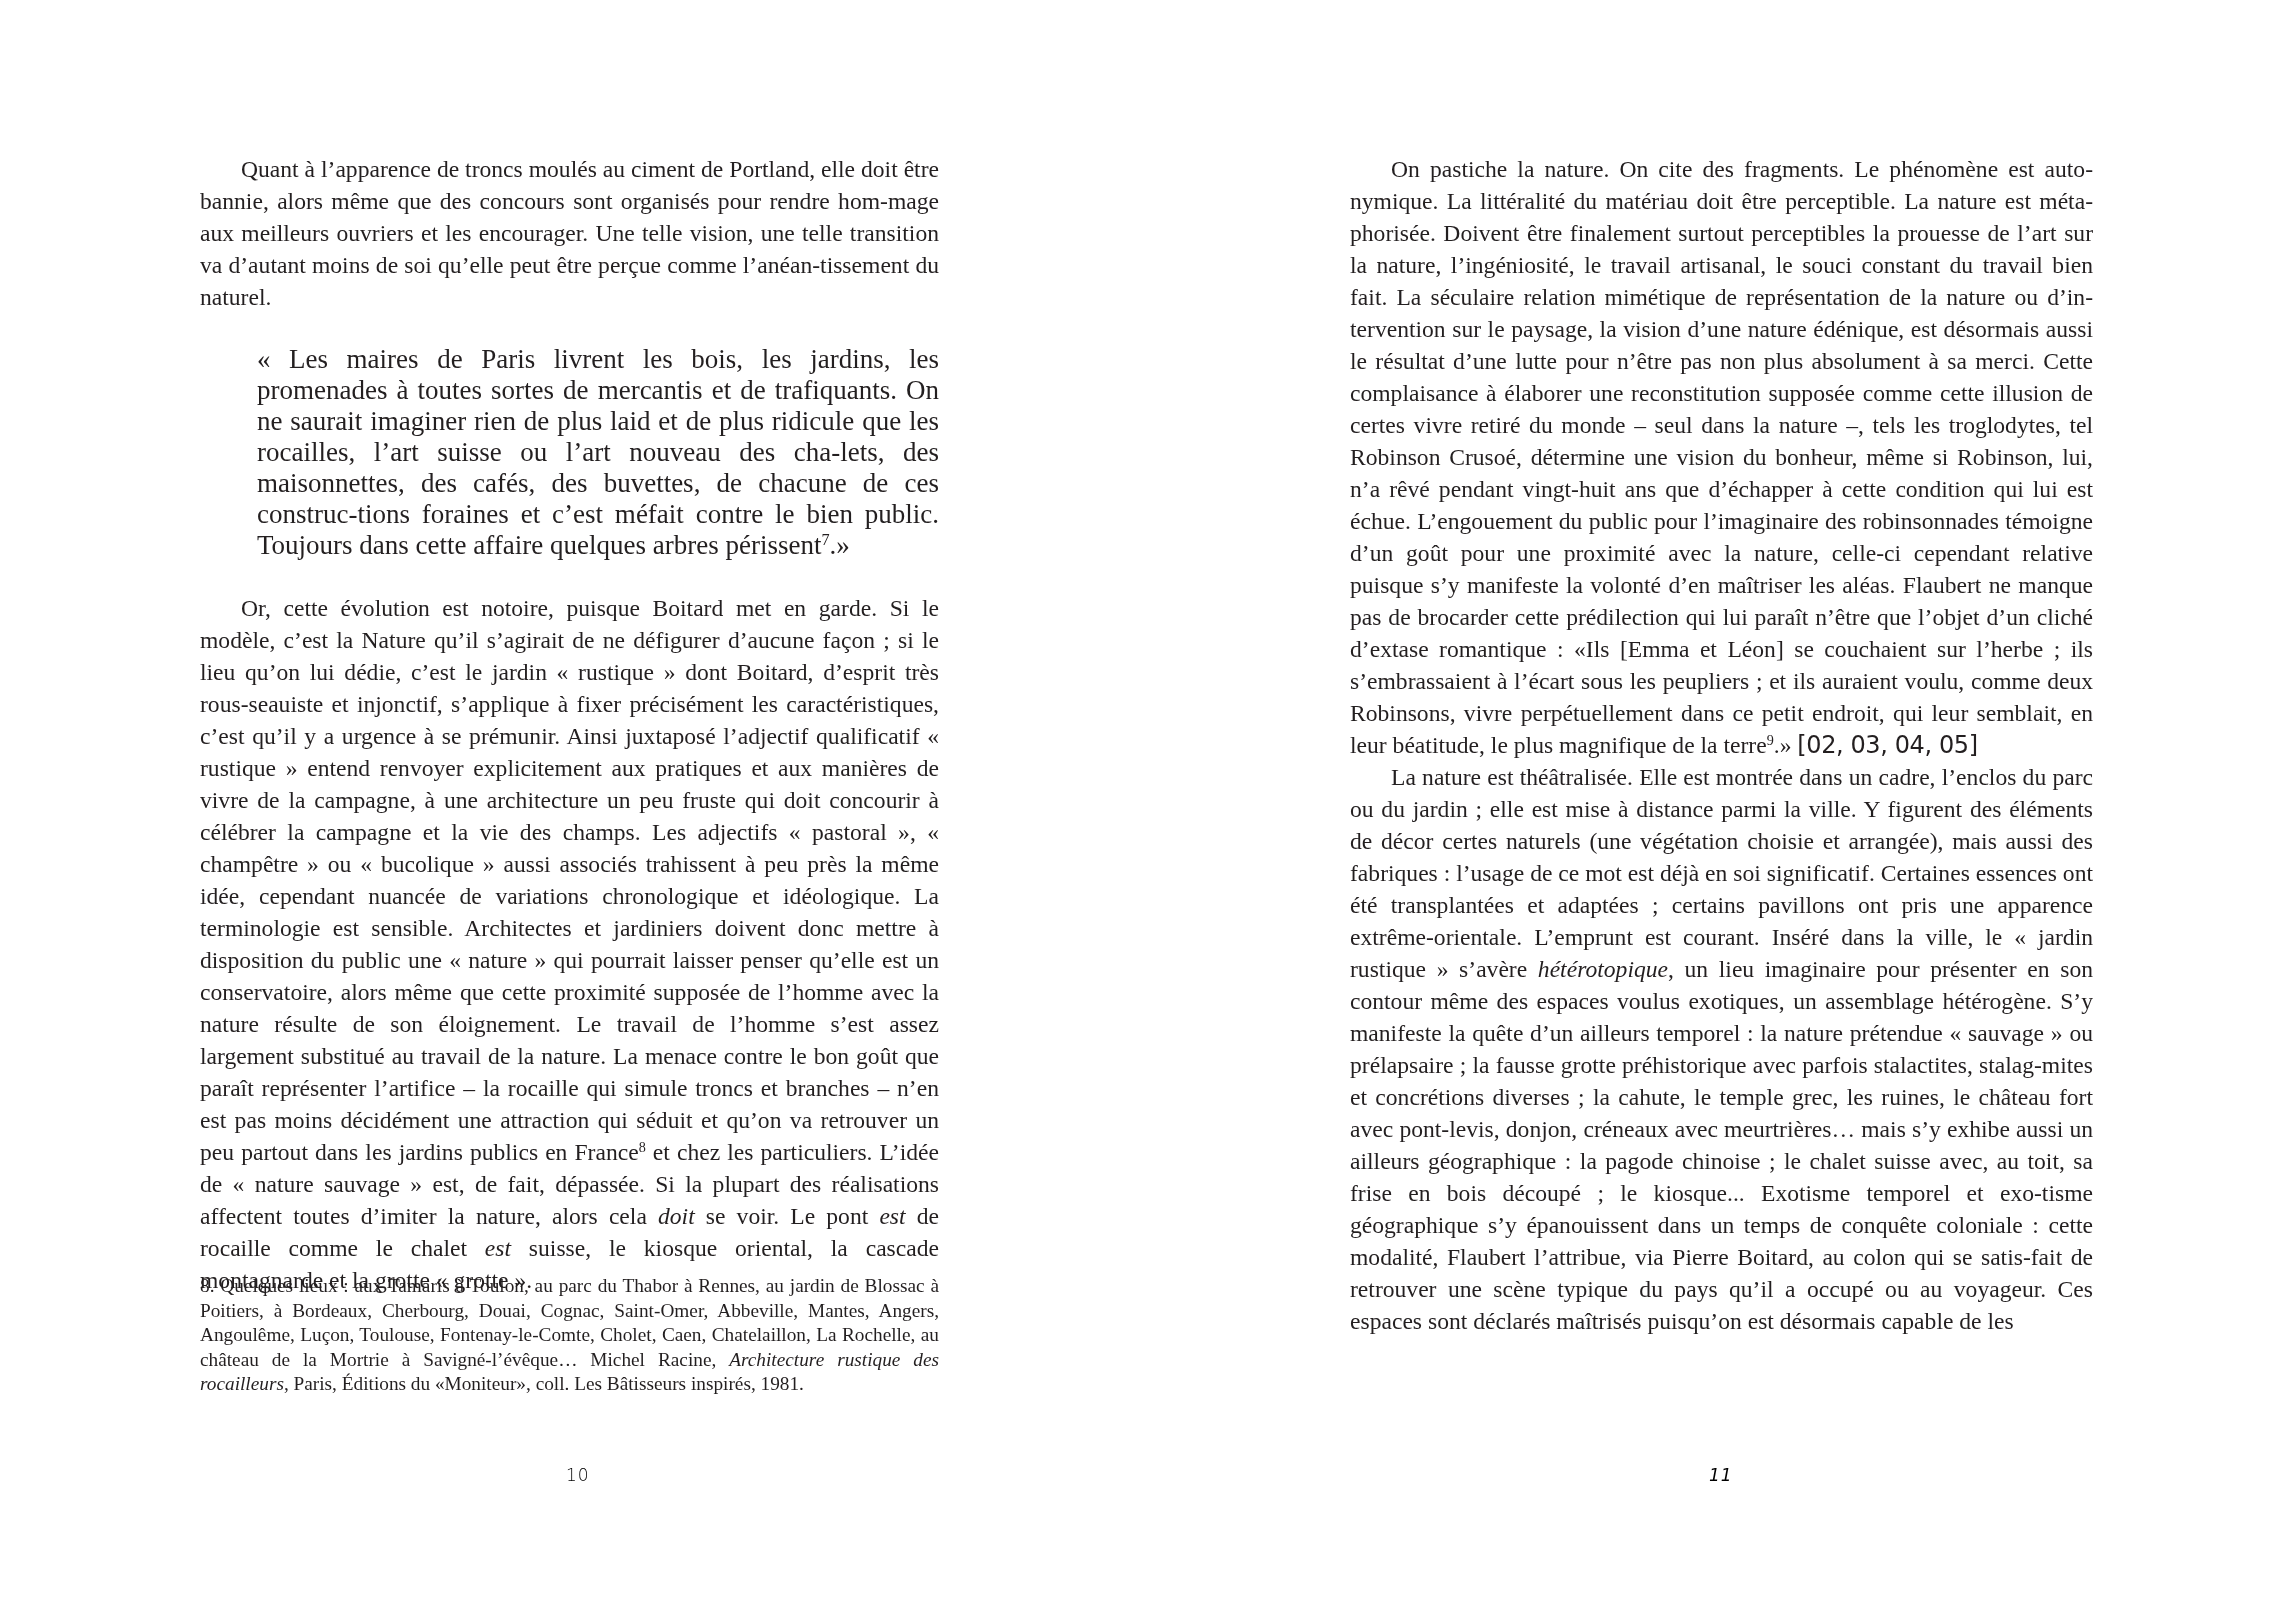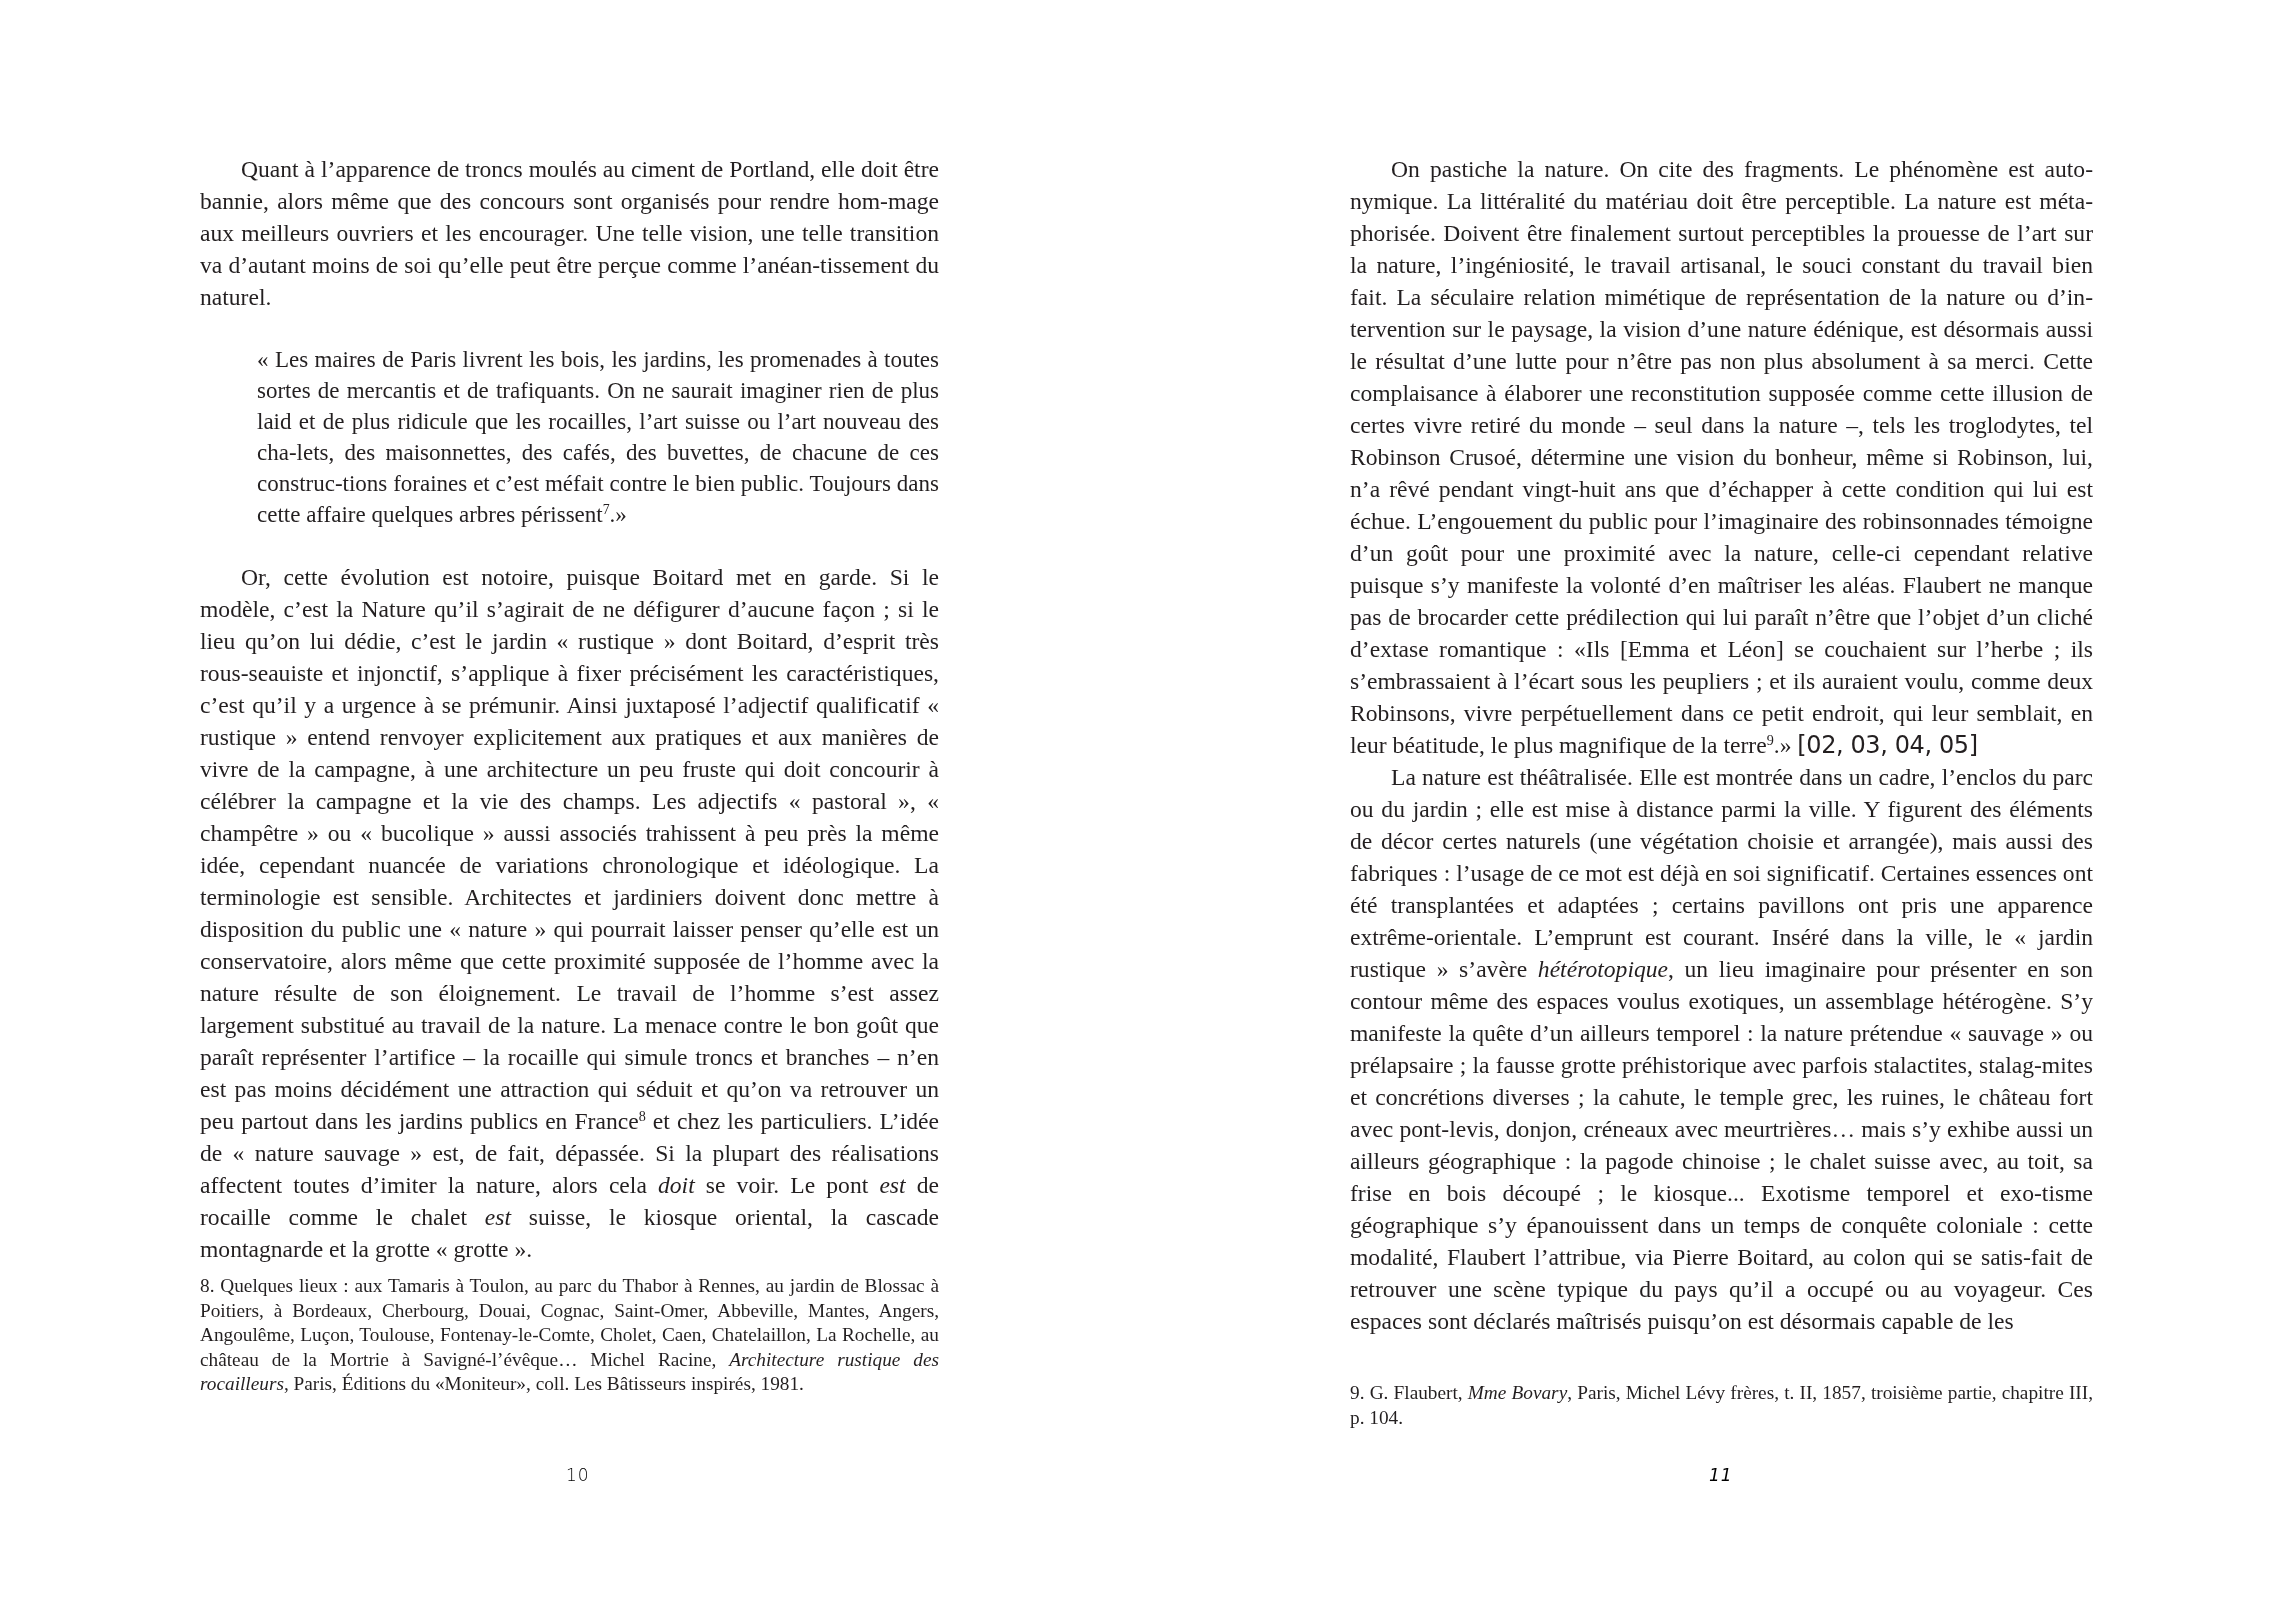--- a/index.html
+++ b/index.html
@@ -7,21 +7,21 @@
          font-family:"Liberation Serif","DejaVu Serif",serif; color:#231f20; }
   .page { position:absolute; top:0; height:1621px; }
   .page-left { left:0; width:1147px; }
   .page-right { left:1147px; width:1148px; }
   .textblock { position:absolute; top:153px; width:739px; }
   .page-left .textblock { left:200px; }
   .page-right .textblock { left:203px; width:743px; }
   p { margin:0; font-size:23.6px; line-height:32px; text-align:justify; hyphens:manual; }
   p.indent { text-indent:41px; }
   .blockquote { margin:31px 0 31px 57px; }
-  .blockquote p { font-size:23px; line-height:31px; }
+  .blockquote p { font-size:27px; line-height:31px; }
   sup { font-size:0.6em; line-height:0; vertical-align:0.55em; }
   .ref { font-family:"DejaVu Sans","Liberation Sans",sans-serif; font-size:24px; letter-spacing:-0.4px; }
   .footnotes { position:absolute; width:739px; }
   .page-left .footnotes { left:200px; top:1274px; }
   .page-right .footnotes { left:203px; top:1381px; width:743px; }
   .footnotes p { font-size:19.3px; line-height:24.5px; }
   .pagenum { position:absolute; top:1465px; font-family:"DejaVu Sans","Liberation Sans",sans-serif;
              font-size:17px; font-weight:300; color:#000000; letter-spacing:0.9px; }
   .page-left .pagenum { left:566px; }
   .page-right .pagenum { left:562px;font-style:italic; }
@@ -48,19 +48,16 @@
   <div class="pagenum">10</div>
 </div>
 
 <div class="page page-right">
   <div class="textblock">
     <p class="indent"><span>On pastiche la nature. On cite des fragments. Le phénomène est auto-nymique. La littéralité du matériau doit être perceptible. La nature est méta-phorisée. Doivent être finalement surtout perceptibles la prouesse de l’art sur la nature, l’ingéniosité, le travail artisanal, le souci constant du travail bien fait. La séculaire relation mimétique de représentation de la nature ou d’in-tervention sur le paysage, la vision d’une nature édénique, est désormais aussi le résultat d’une lutte pour n’être pas non plus absolument à sa merci. Cette complaisance à élaborer une reconstitution supposée comme cette illusion de certes vivre retiré du monde – seul dans la nature –, tels les troglodytes, tel Robinson Crusoé, détermine une vision du bonheur, même si Robinson, lui, n’a rêvé pendant vingt-huit ans que d’échapper à cette condition qui lui est échue. L’engouement du public pour l’imaginaire des robinsonnades témoigne d’un goût pour une proximité avec la nature, celle-ci cependant relative puisque s’y manifeste la volonté d’en maîtriser les aléas. Flaubert ne manque pas de brocarder cette prédilection qui lui paraît n’être que l’objet d’un cliché d’extase romantique : «Ils [Emma et Léon] se couchaient sur l’herbe ; ils s’embrassaient à l’écart sous les peupliers ; et ils auraient voulu, comme deux Robinsons, vivre perpétuellement dans ce petit endroit, qui leur semblait, en leur béatitude, le plus magnifique de la terre</span><sup>9</sup><span>.» </span><span class="ref">[02, 03, 04, 05]</span></p>
 
     <p class="indent"><span>La nature est théâtralisée. Elle est montrée dans un cadre, l’enclos du parc ou du jardin ; elle est mise à distance parmi la ville. Y figurent des éléments de décor certes naturels (une végétation choisie et arrangée), mais aussi des fabriques : l’usage de ce mot est déjà en soi significatif. Certaines essences ont été transplantées et adaptées ; certains pavillons ont pris une apparence extrême-orientale. L’emprunt est courant. Inséré dans la ville, le « jardin rustique » s’avère </span><i>hétérotopique</i><span>, un lieu imaginaire pour présenter en son contour même des espaces voulus exotiques, un assemblage hétérogène. S’y manifeste la quête d’un ailleurs temporel : la nature prétendue « sauvage » ou prélapsaire ; la fausse grotte préhistorique avec parfois stalactites, stalag-mites et concrétions diverses ; la cahute, le temple grec, les ruines, le château fort avec pont-levis, donjon, créneaux avec meurtrières… mais s’y exhibe aussi un ailleurs géographique : la pagode chinoise ; le chalet suisse avec, au toit, sa frise en bois découpé ; le kiosque... Exotisme temporel et exo-tisme géographique s’y épanouissent dans un temps de conquête coloniale : cette modalité, Flaubert l’attribue, via Pierre Boitard, au colon qui se satis-fait de retrouver une scène typique du pays qu’il a occupé ou au voyageur. Ces espaces sont déclarés maîtrisés puisqu’on est désormais capable de les</span></p>
   </div>
 
-  <div class="footnotes">
-    <p><span>9.</span><span> G. Flaubert, </span><i>Mme Bovary</i><span>, Paris, Michel Lévy frères, t. II, 1857, troisième partie, chapitre III, p. 104.</span></p>
-  </div>
 
   <div class="pagenum">11</div>
 </div>
 
 
 </body></html>

